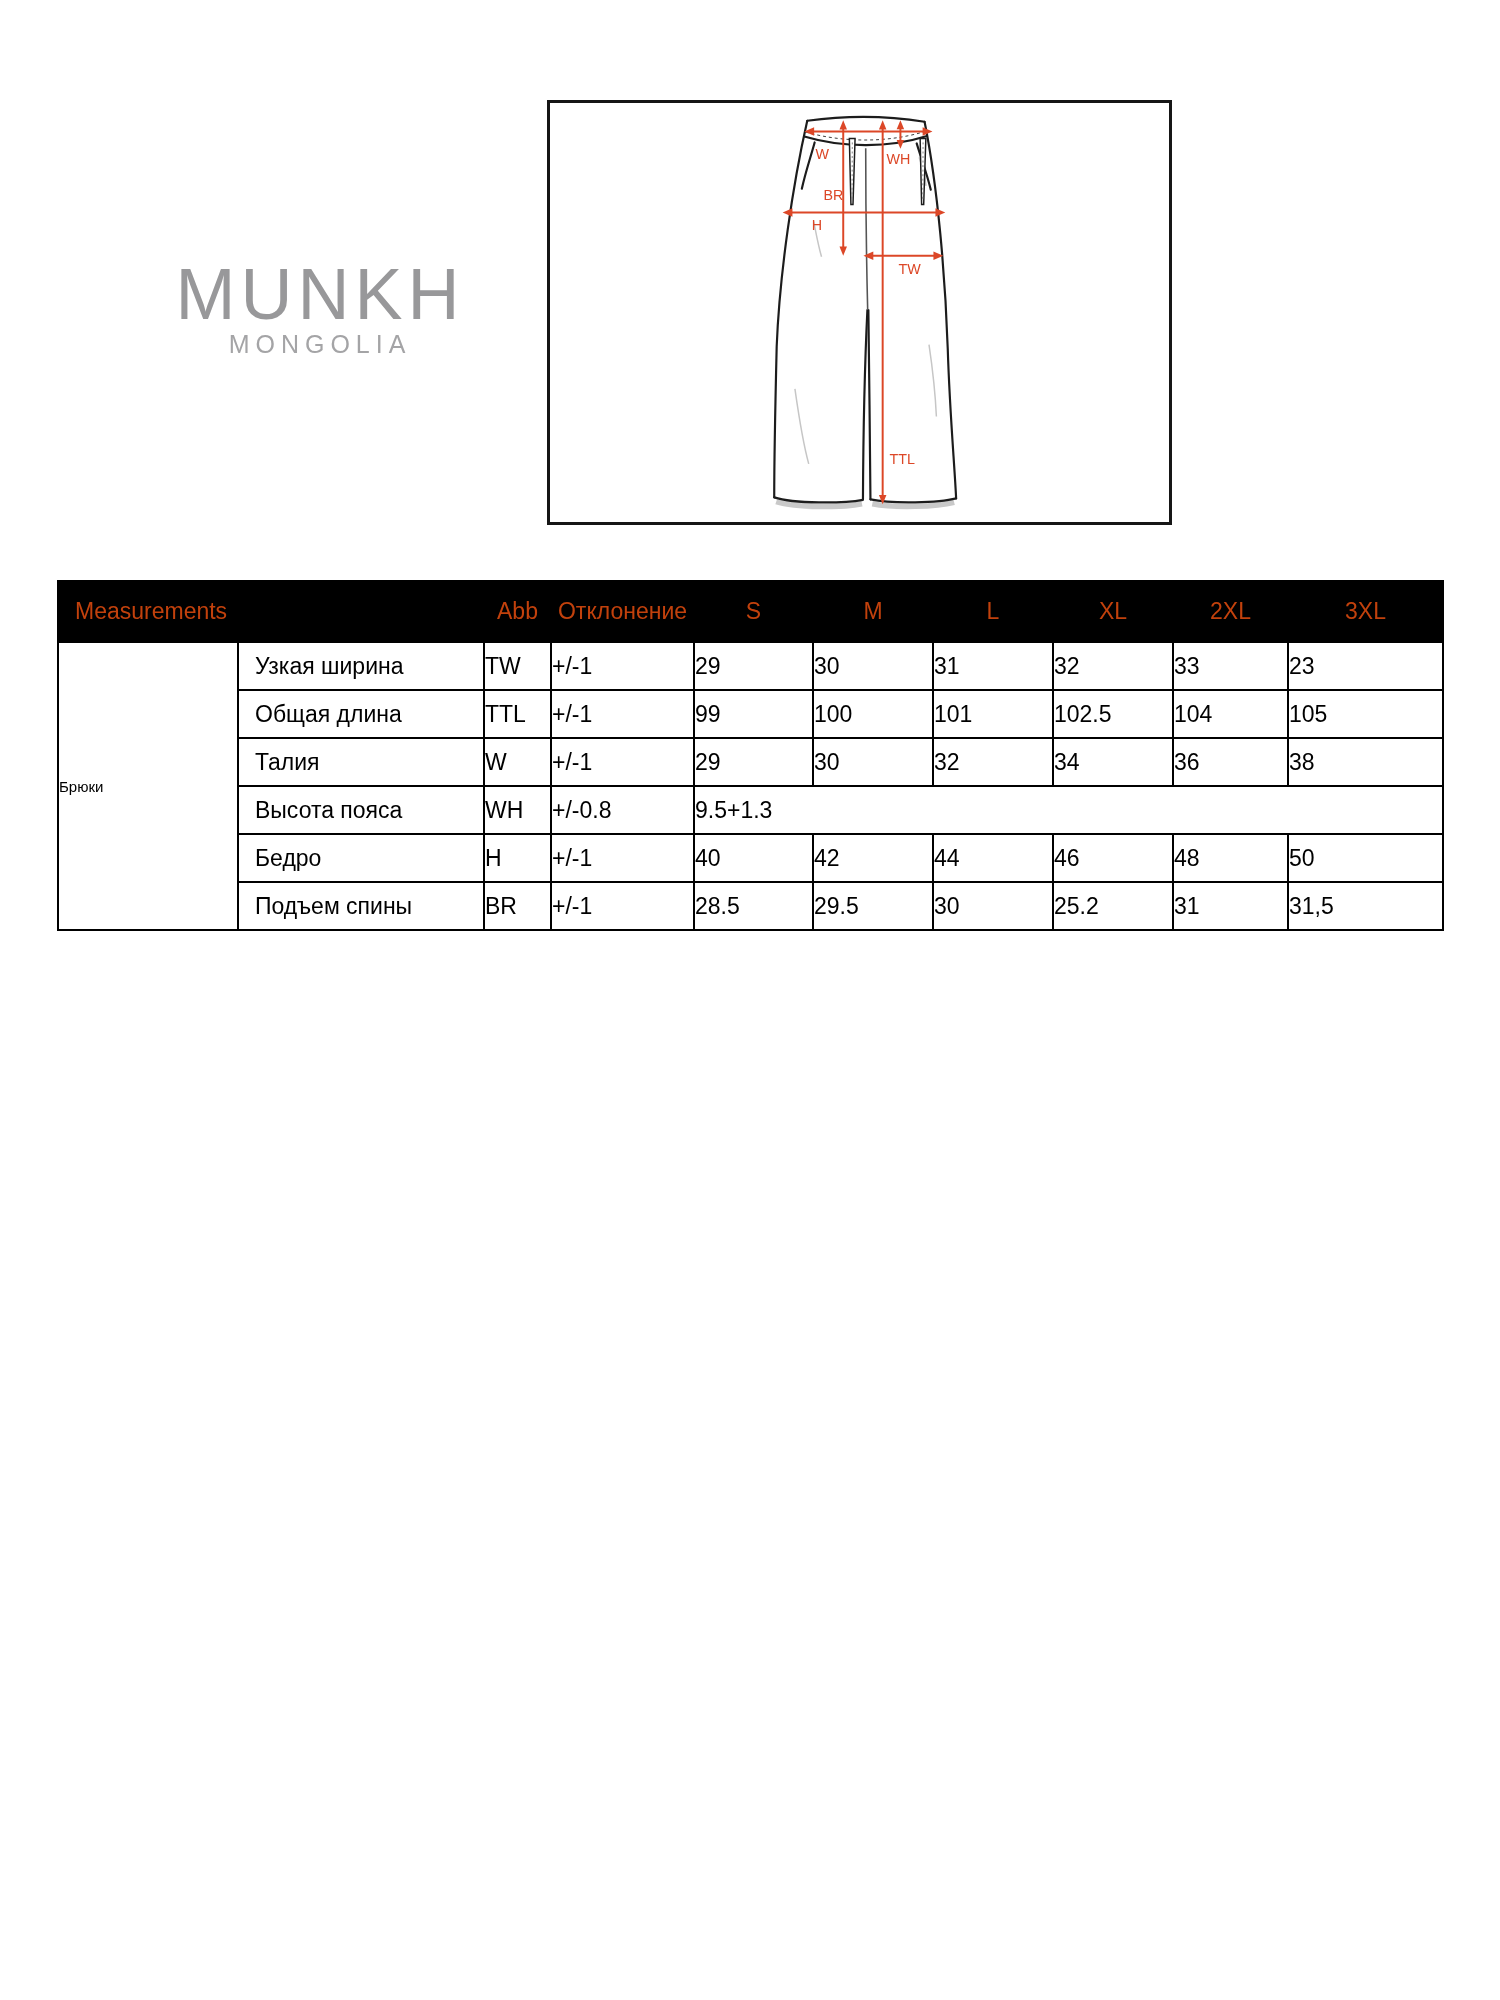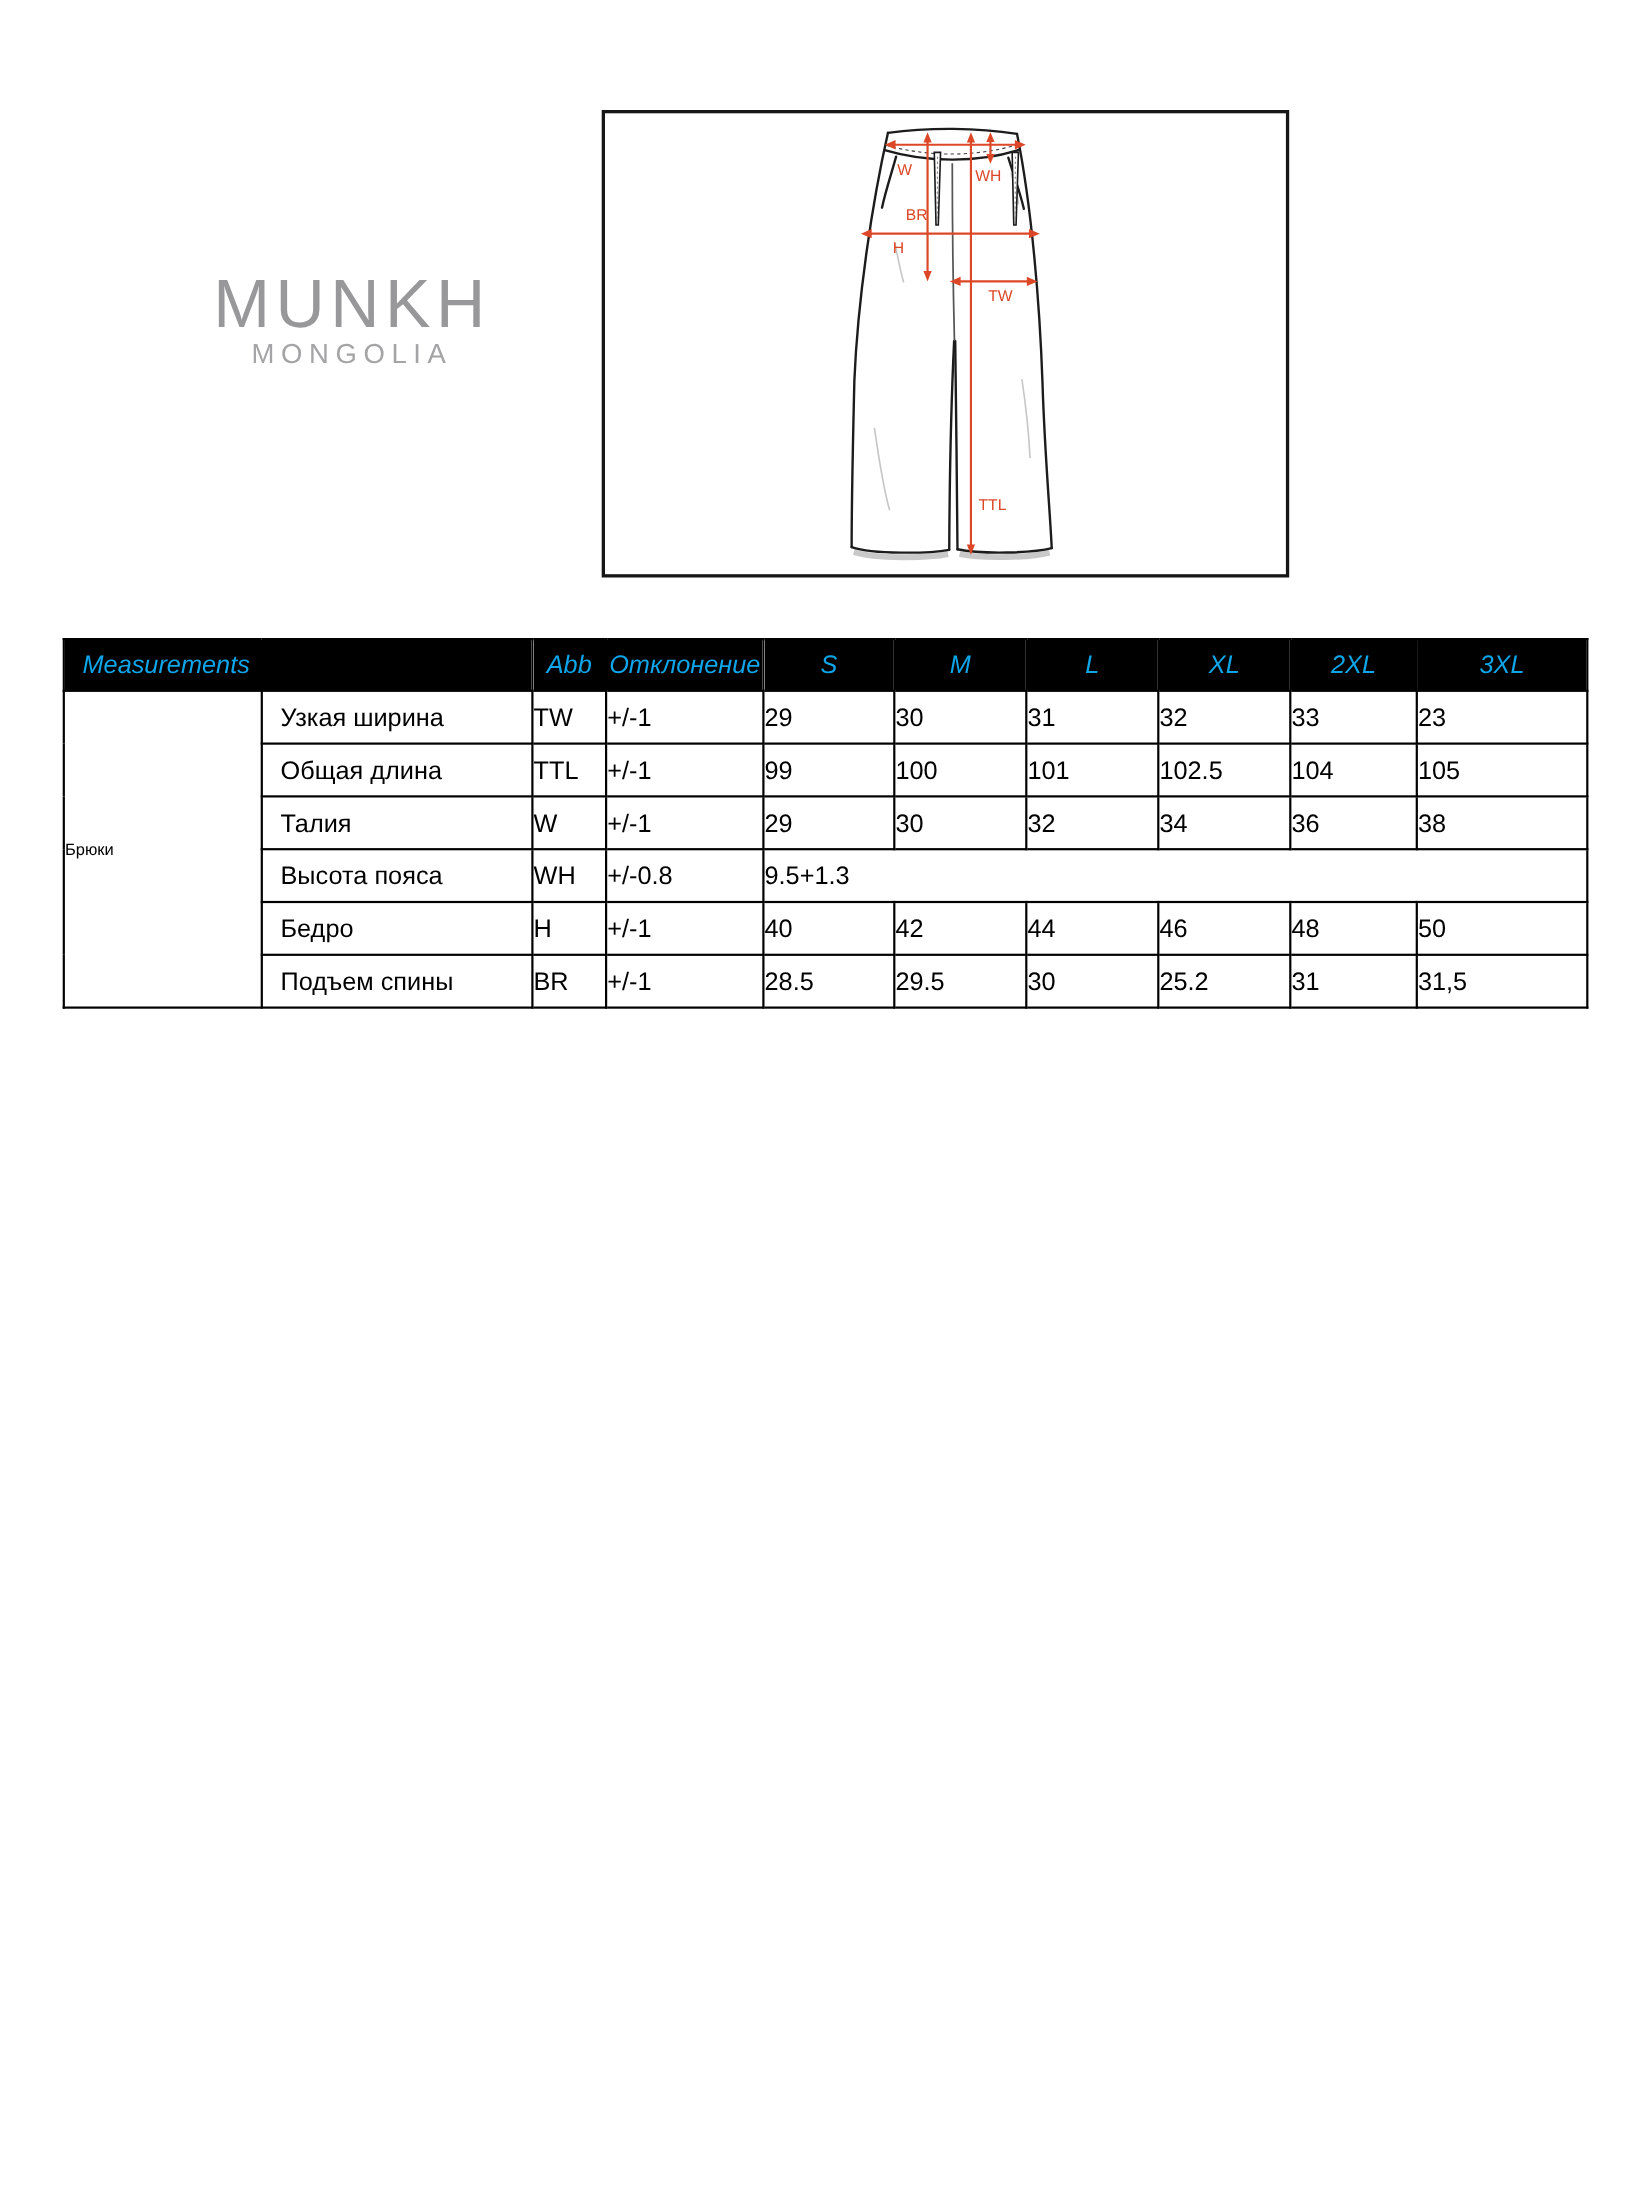--- a/index.html
+++ b/index.html
@@ -6,22 +6,22 @@
   html,body { background:#ffffff; }
   body {
     width:1500px; height:2000px; position:relative;
     font-family:"Liberation Sans", sans-serif; color:#000;
     overflow:hidden;
   }
 
   
   .logo { position:absolute; left:138px; top:246px; width:364px; text-align:center; }
   .logo-main {
-    font-size:62px; line-height:1; letter-spacing:5px;
-    color:#98989a; font-weight:400; white-space:nowrap;
+    font-size:72px; line-height:1; letter-spacing:5px;
+    color:#98989a; font-weight:400; white-space:nowrap;margin-top:12px;
   }
   .logo-sub {
     font-size:25px; letter-spacing:6px;
     color:#a4a4a6; font-weight:400; white-space:nowrap;
   }
 
   
   .diagram-box {
     position:absolute; left:547px; top:100px;
     width:625px; height:425px; border:3px solid #161616; background:#fff;
@@ -32,23 +32,22 @@
   .spec-table {
     position:absolute; left:57px; top:580px; width:1386px;
     border-collapse:collapse; table-layout:fixed;
     font-size:23px;
   }
   .spec-table th, .spec-table td {
     border:2.5px solid #000; vertical-align:middle;
     overflow:hidden; white-space:nowrap;
   }
   .spec-table thead th {
-    background:#000; color:#0ea5e9; font-weight:400; height:47px;
+    background:#000; color:#c2410c; font-weight:400; height:61px;
     border-color:#000;
-    font-style:italic;
   }
   .spec-table thead .th-meas { text-align:left; padding-left:16px; }
   .spec-table tbody tr { height:48px; }
   .spec-table .name-cell { text-align:left; padding-left:16px; }
   .spec-table .group-cell { font-size:15px; }
 </style>
 </head>
 <body>
 
 <div class="logo">

